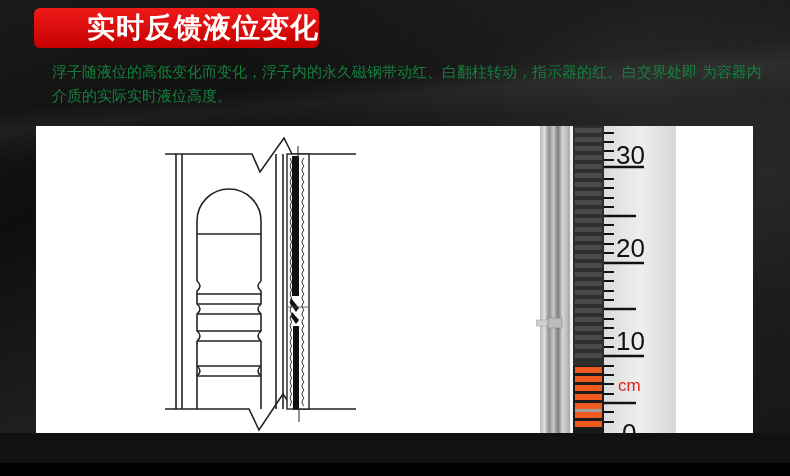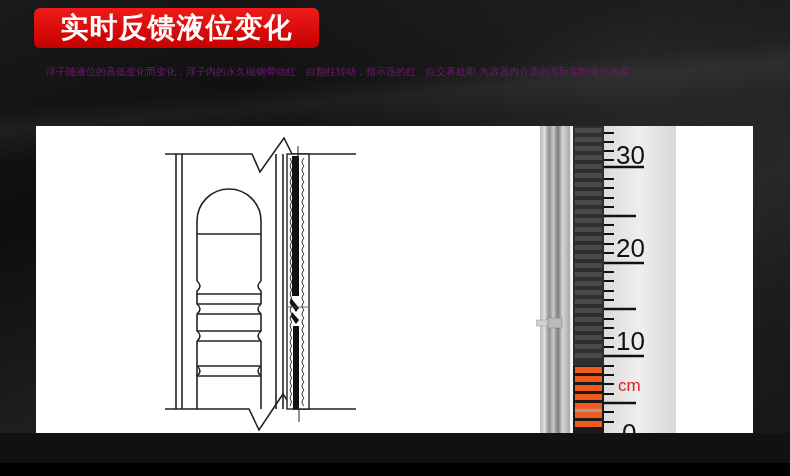--- a/index.html
+++ b/index.html
@@ -12,25 +12,25 @@
     position:absolute; left:0; top:0; width:790px; height:476px;
     background: radial-gradient(ellipse at 80% 12%, rgba(255,255,255,0.08), rgba(255,255,255,0) 45%),
                 linear-gradient(175deg, rgba(255,255,255,0) 20%, rgba(255,255,255,0.05) 24%, rgba(255,255,255,0) 30%);
     pointer-events:none;
   }
   .title-badge {
     position:absolute; left:34px; top:8px; width:285px; height:40px;
     background: linear-gradient(#f01a1a, #c50000);
     border-radius:6px;
     color:#fff; font-weight:bold; font-size:28px; line-height:40px;
-    text-align:center; letter-spacing:1px;
+    text-align:right; letter-spacing:1px;
   }
   .desc {
-    position:absolute; left:46px; top:60px; width:720px;
-    color:#701a75; font-size:10px; line-height:24px;
+    position:absolute; left:52px; top:60px; width:720px;
+    color:#15803d; font-size:15px; line-height:24px;
   }
   .card {
     position:absolute; left:36px; top:126px; width:717px; height:307px;
     background:#fff; border-radius:0; overflow:hidden;
   }
   .bottom-strip {
     position:absolute; left:0; top:433px; width:790px; height:30px;
     background:#111;
   }
   .bottom-black {

